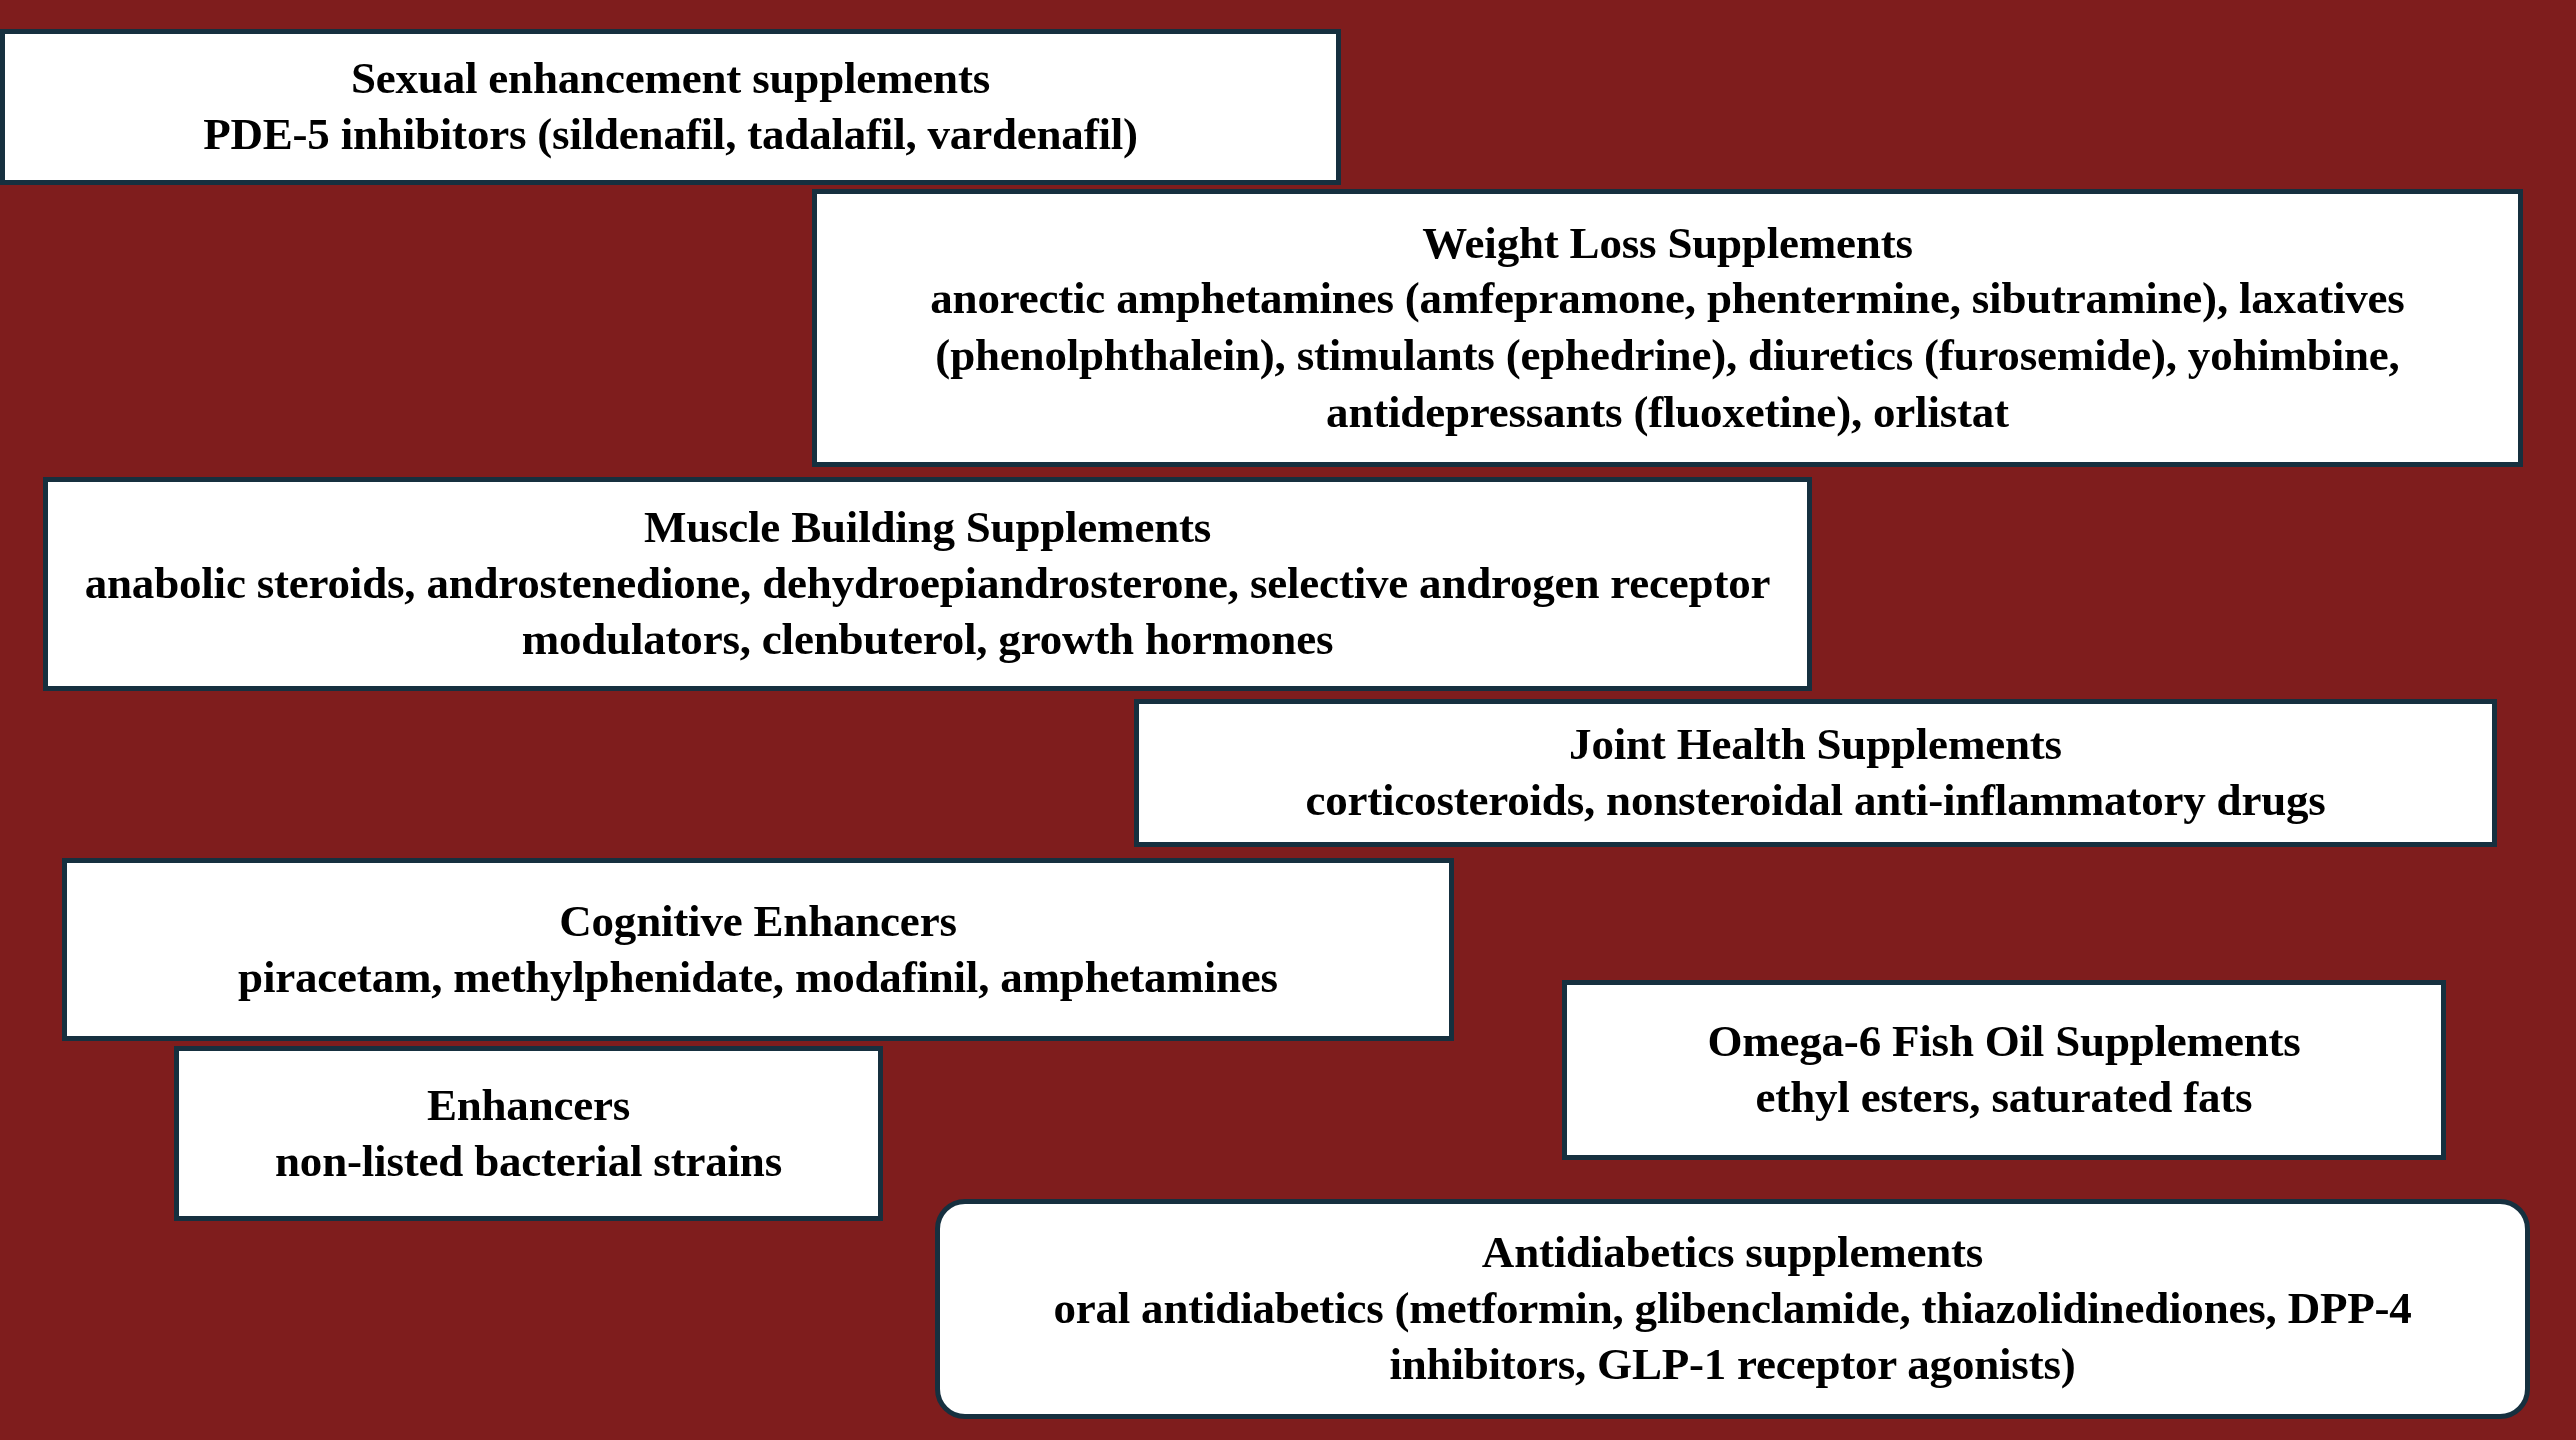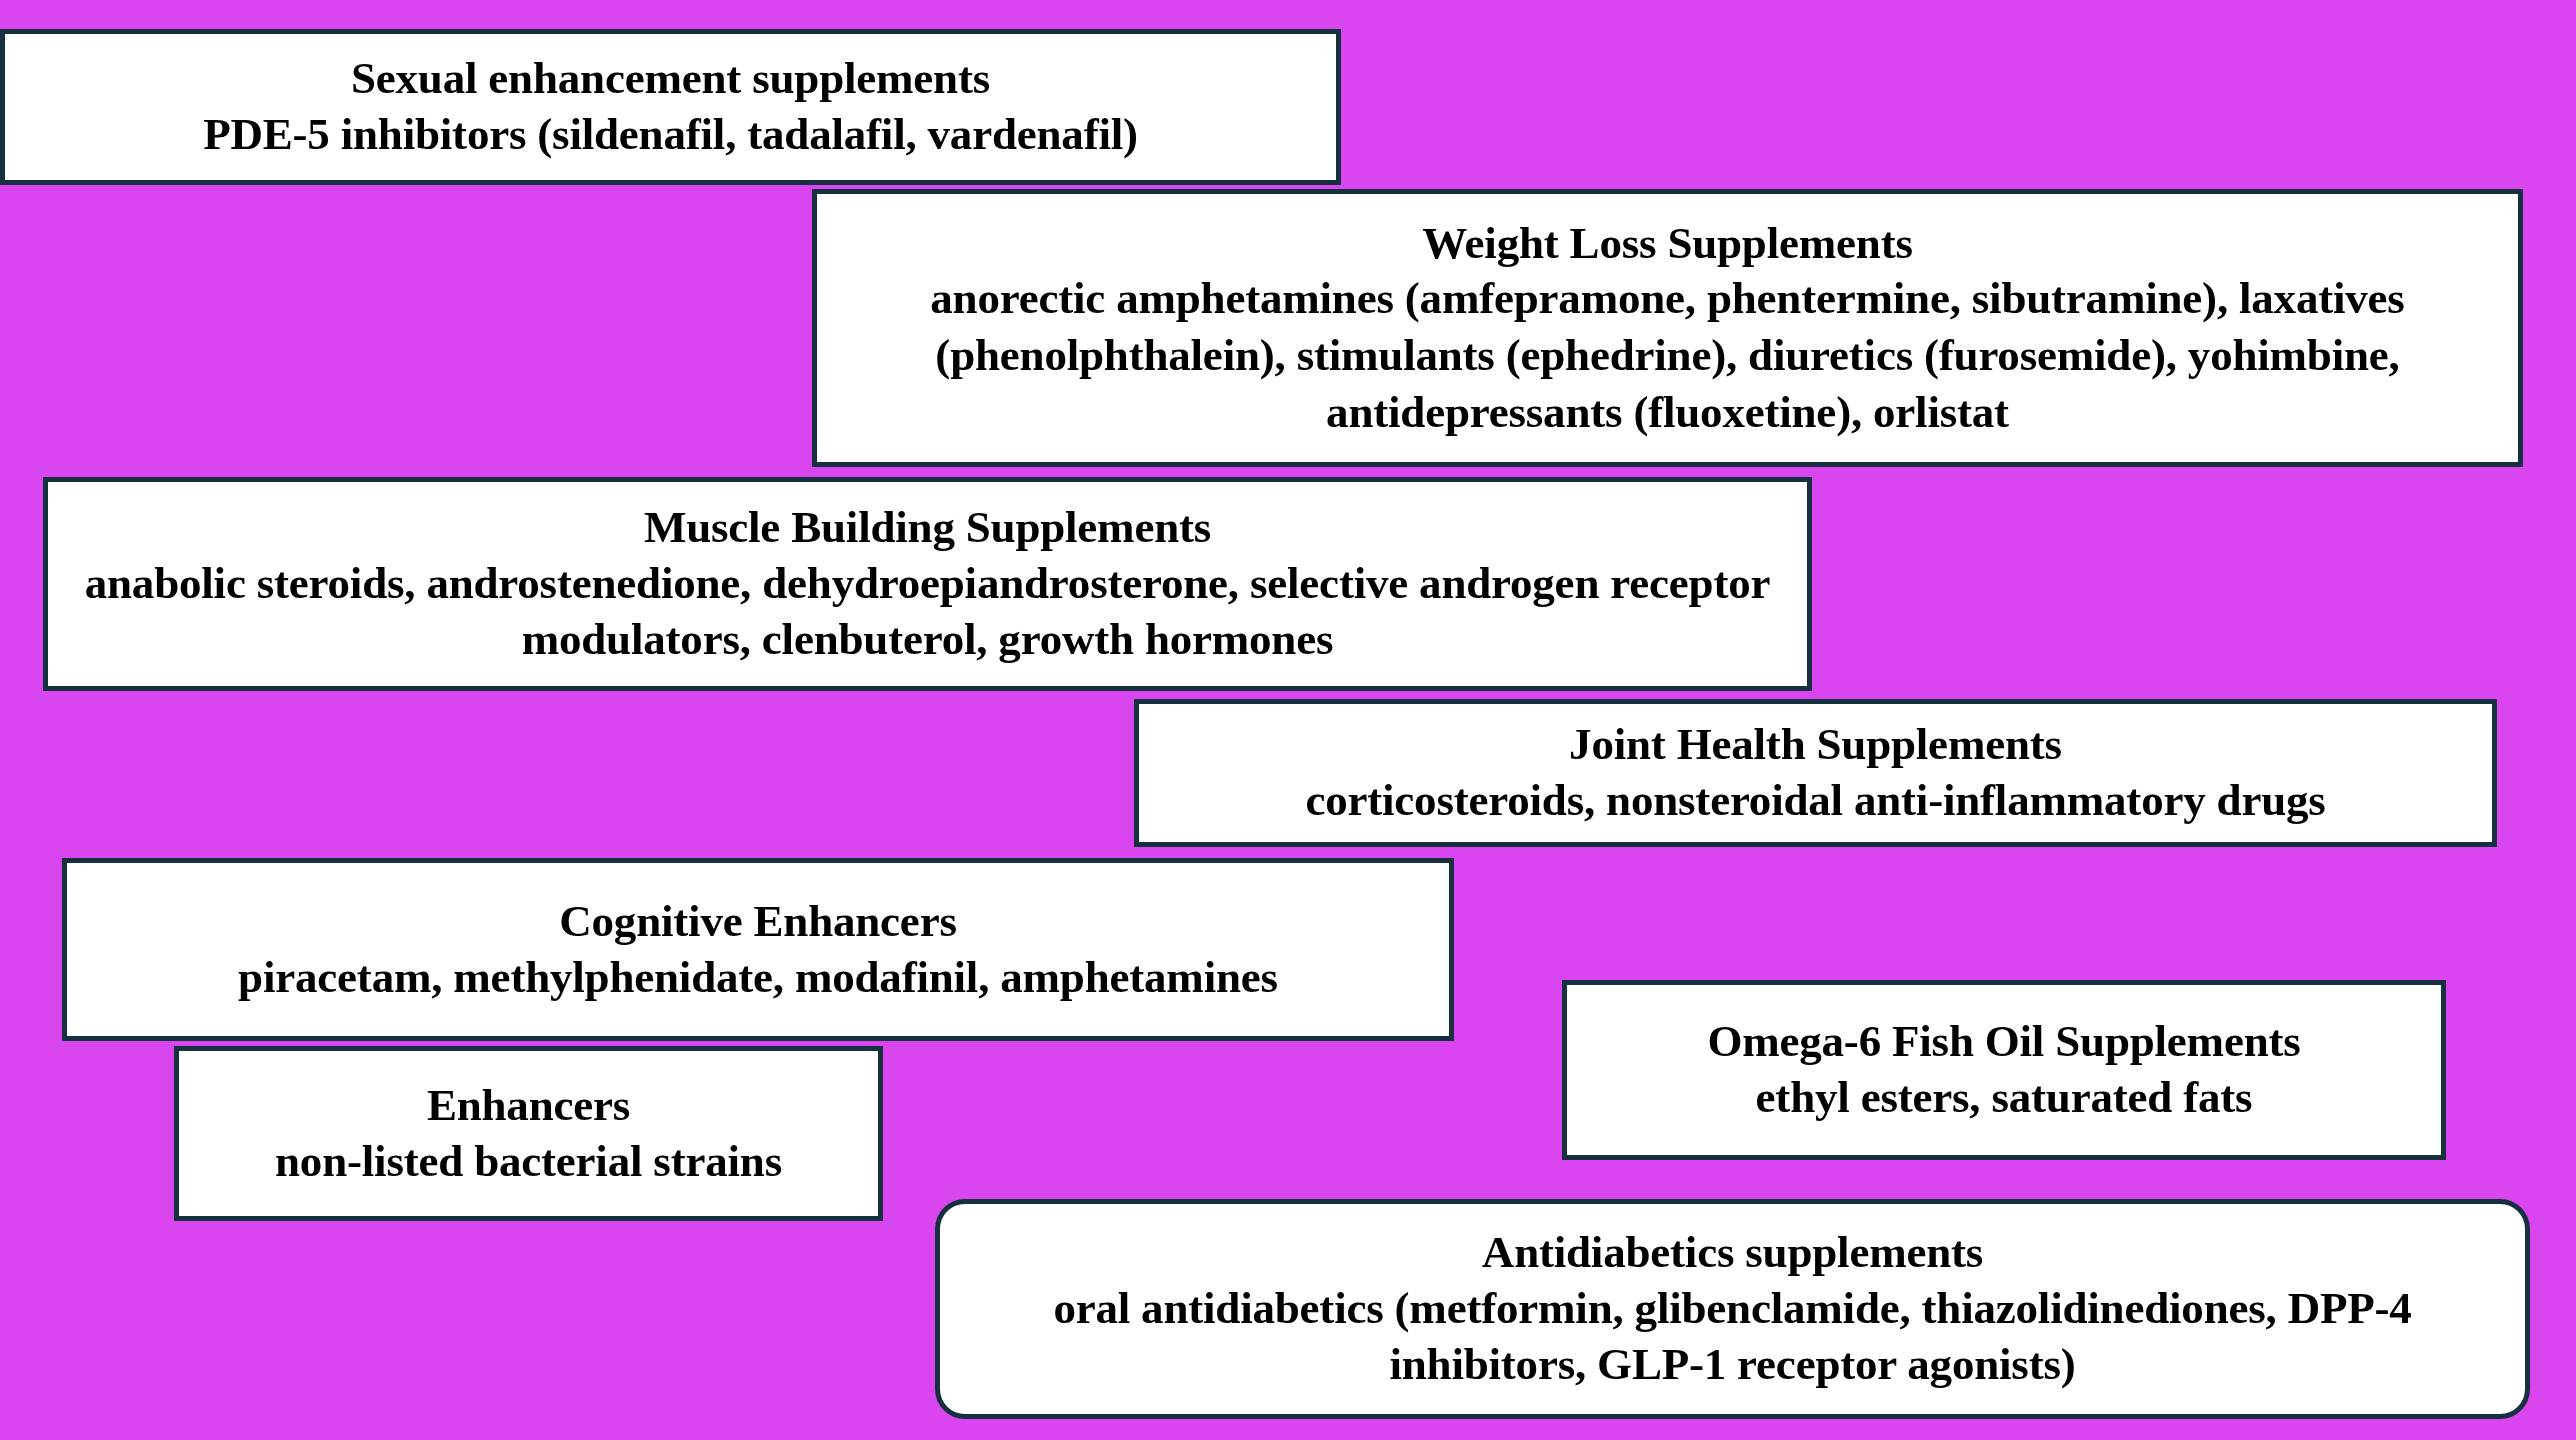--- a/index.html
+++ b/index.html
@@ -5,21 +5,21 @@
 <style>
   html, body {
     margin: 0;
     padding: 0;
     background: #ffffff;
   }
   #canvas {
     position: relative;
     width: 2576px;
     height: 1441px;
-    background: #d946ef;
+    background: #7f1d1d;
     overflow: hidden;
     font-family: "Liberation Serif", "DejaVu Serif", serif;
   }
   .box {
     position: absolute;
     box-sizing: border-box;
     background: #ffffff;
     border: 5px solid #16303f;
     display: flex;
     flex-direction: column;

